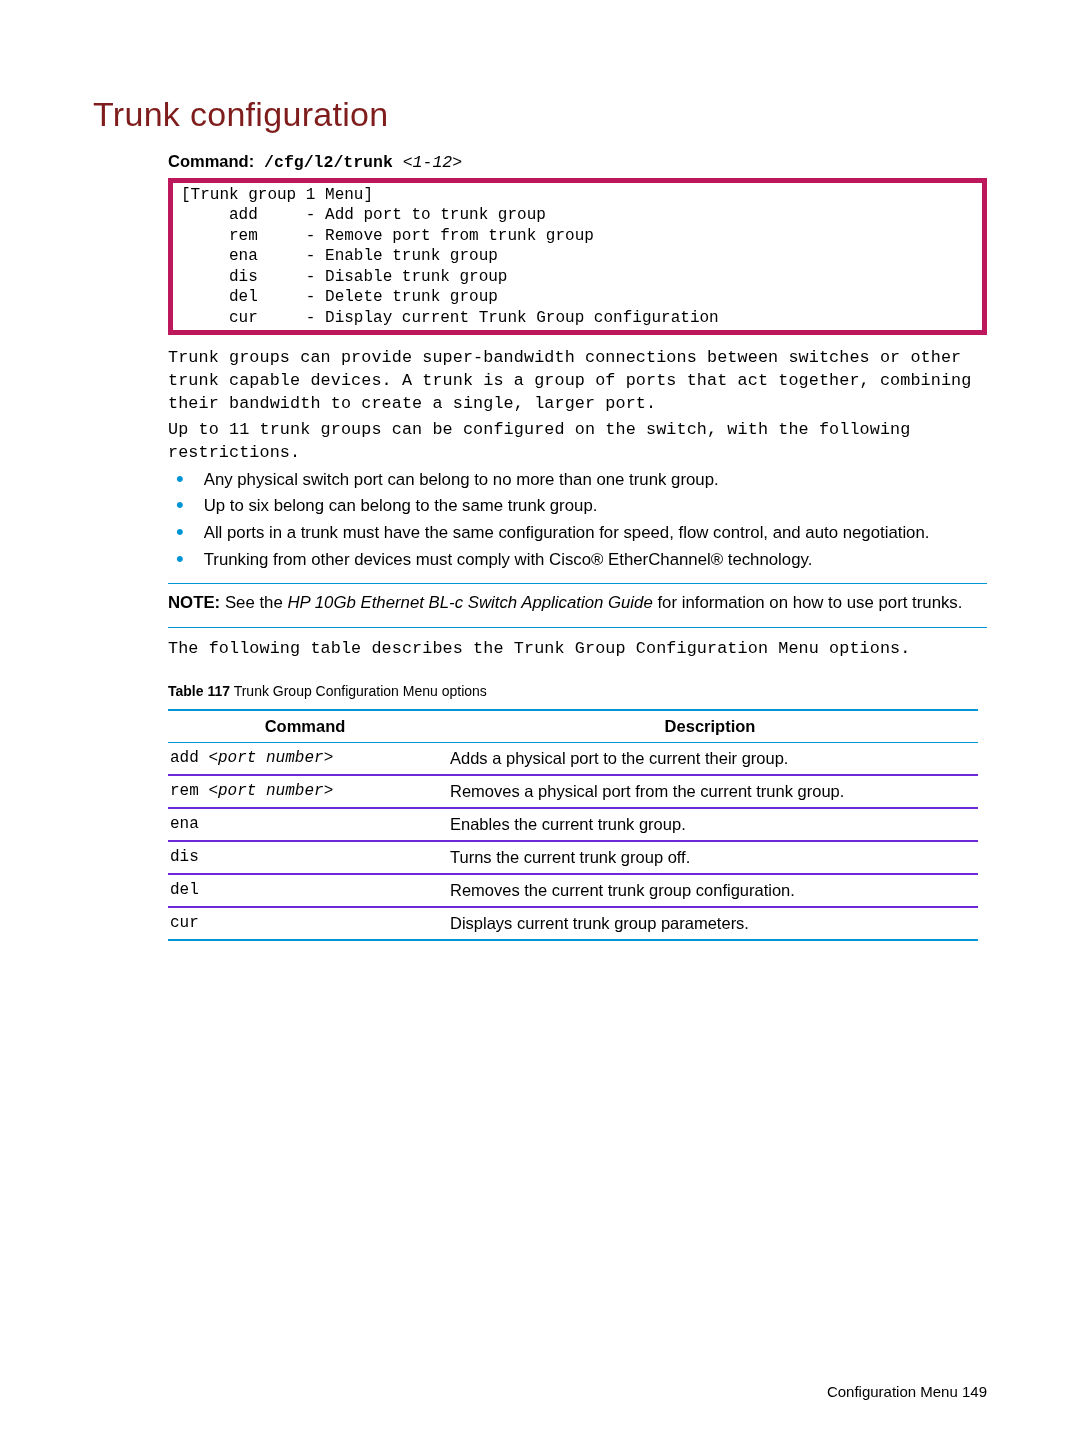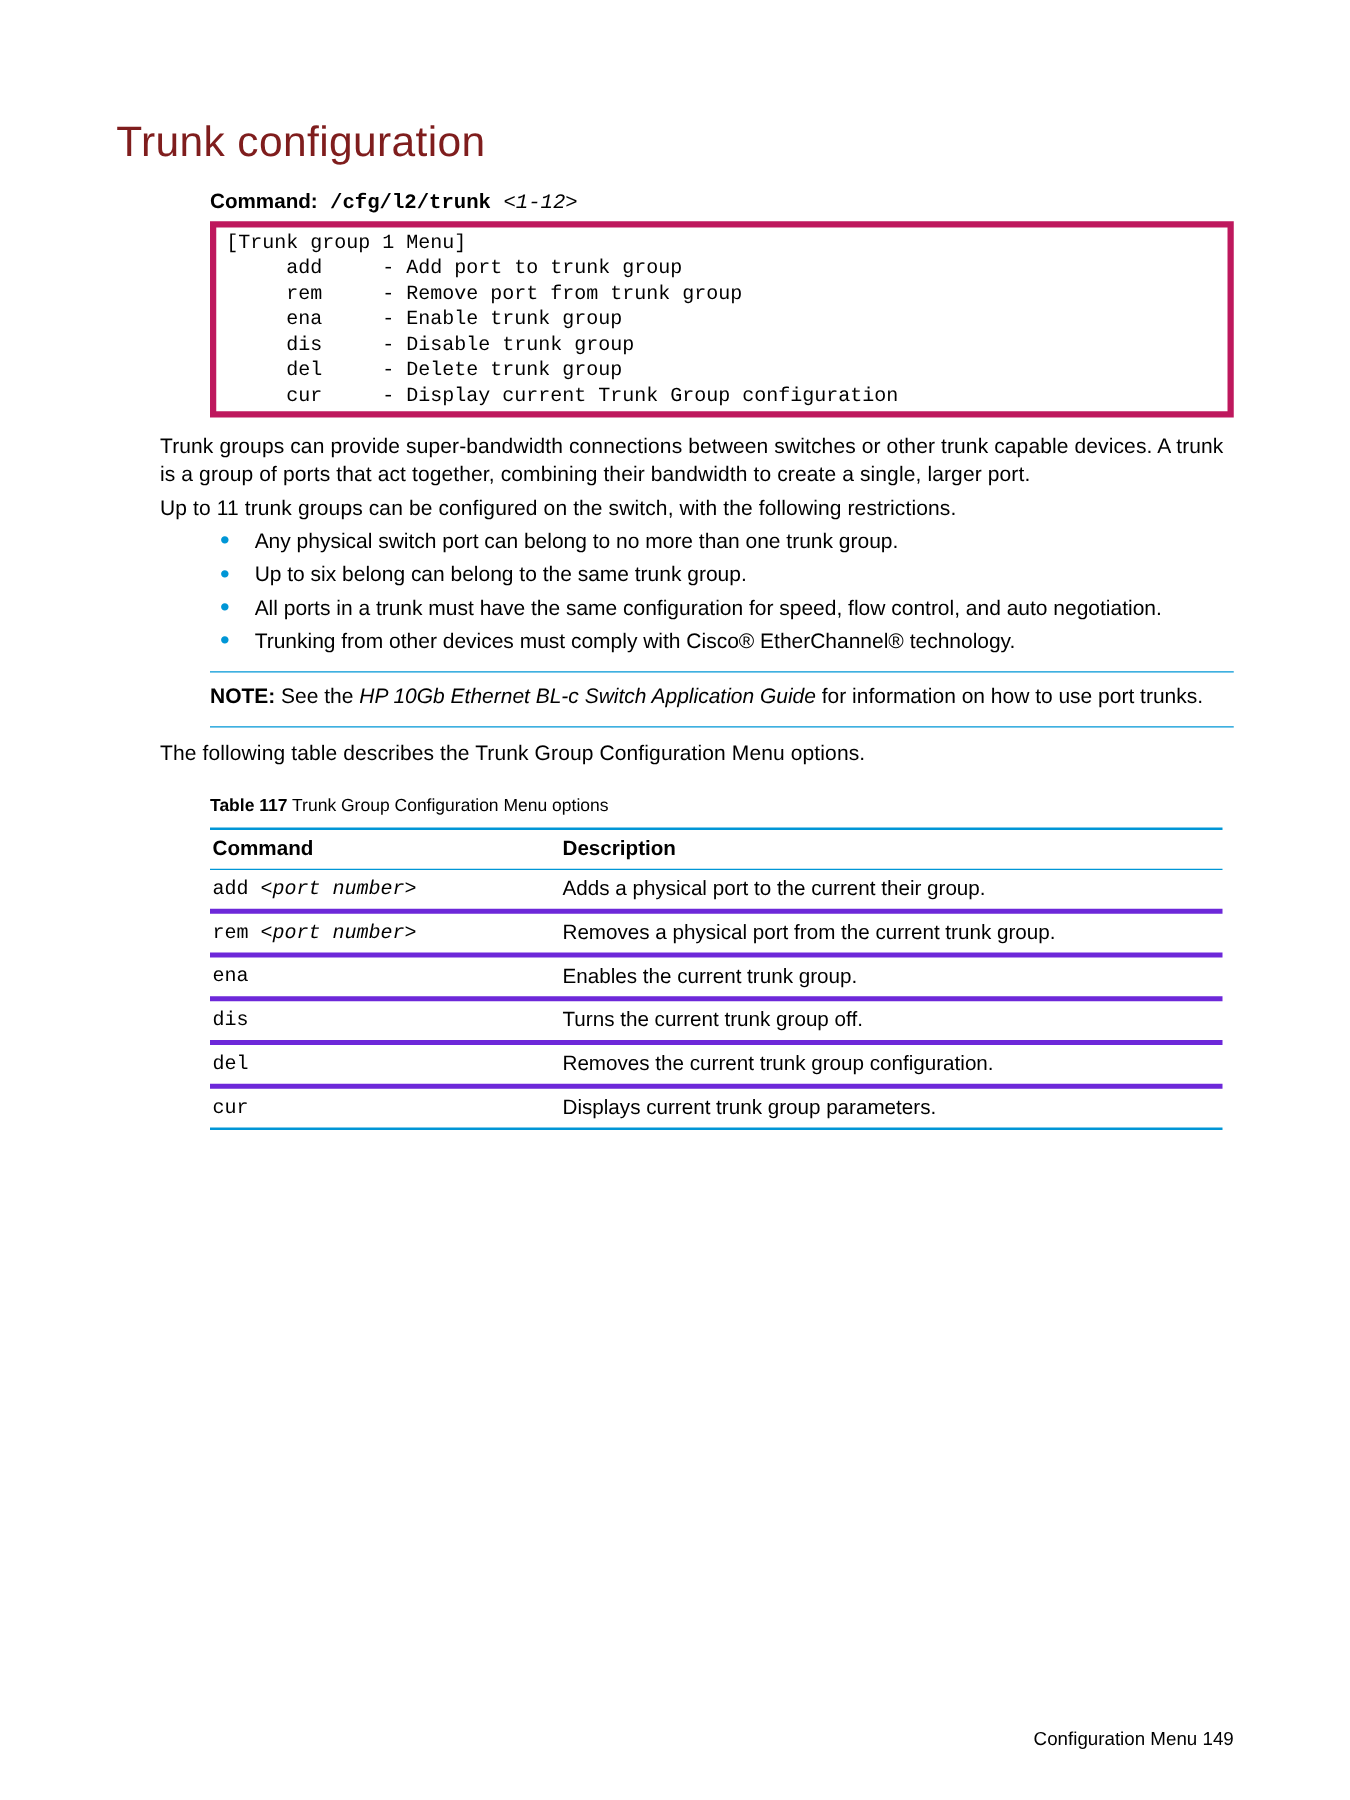--- a/index.html
+++ b/index.html
@@ -34,24 +34,25 @@
       margin-right: 0;
       border: 5px solid #be185d;
       padding: 2px 8px 2px 8px;
       font-family: "Courier New", monospace;
       font-size: 16px;
       line-height: 1.28;
       white-space: pre;
       margin-bottom: 12px;
     }
     .body-para {
-      margin-left: 35px;
+      margin-left: 75px;
       margin-bottom: 4px;
       line-height: 1.35;
       letter-spacing: 0.1px;
+      font-family: Liberation Mono, monospace;
     }
     .bullets {
       margin-left: 75px;
       margin-top: 4px;
       margin-bottom: 4px;
     }
     .bullet-item {
       display: flex;
       margin-bottom: 4px;
       line-height: 1.35;
@@ -84,29 +85,29 @@
     }
     .table-caption .caption-bold { font-weight: bold; color: #000000; }
     table.options {
       margin-left: 75px;
       margin-top: 10px;
       width: 810px;
       border-collapse: collapse;
       font-size: 16.5px;
     }
     table.options th {
-      text-align: left;
+      text-align: center;
       font-weight: bold;
       padding: 6px 8px 6px 2px;
       border-top: 2px solid #0096d6;
       border-bottom: 1px solid #0096d6;
     }
     table.options td {
       padding: 6px 8px 6px 2px;
-      border-bottom: 4px solid #6d28d9;
+      border-bottom: 2px solid #6d28d9;
       vertical-align: top;
     }
     table.options tr:last-child td { border-bottom: 2px solid #0096d6; }
     .cmd-cell { font-family: "Courier New", monospace; font-size: 16px; width: 280px;}
     .cmd-cell .italic { font-style: italic; }
     .footer {
       position: absolute;
       bottom: 40px;
       right: 93px;
       font-size: 15px;

